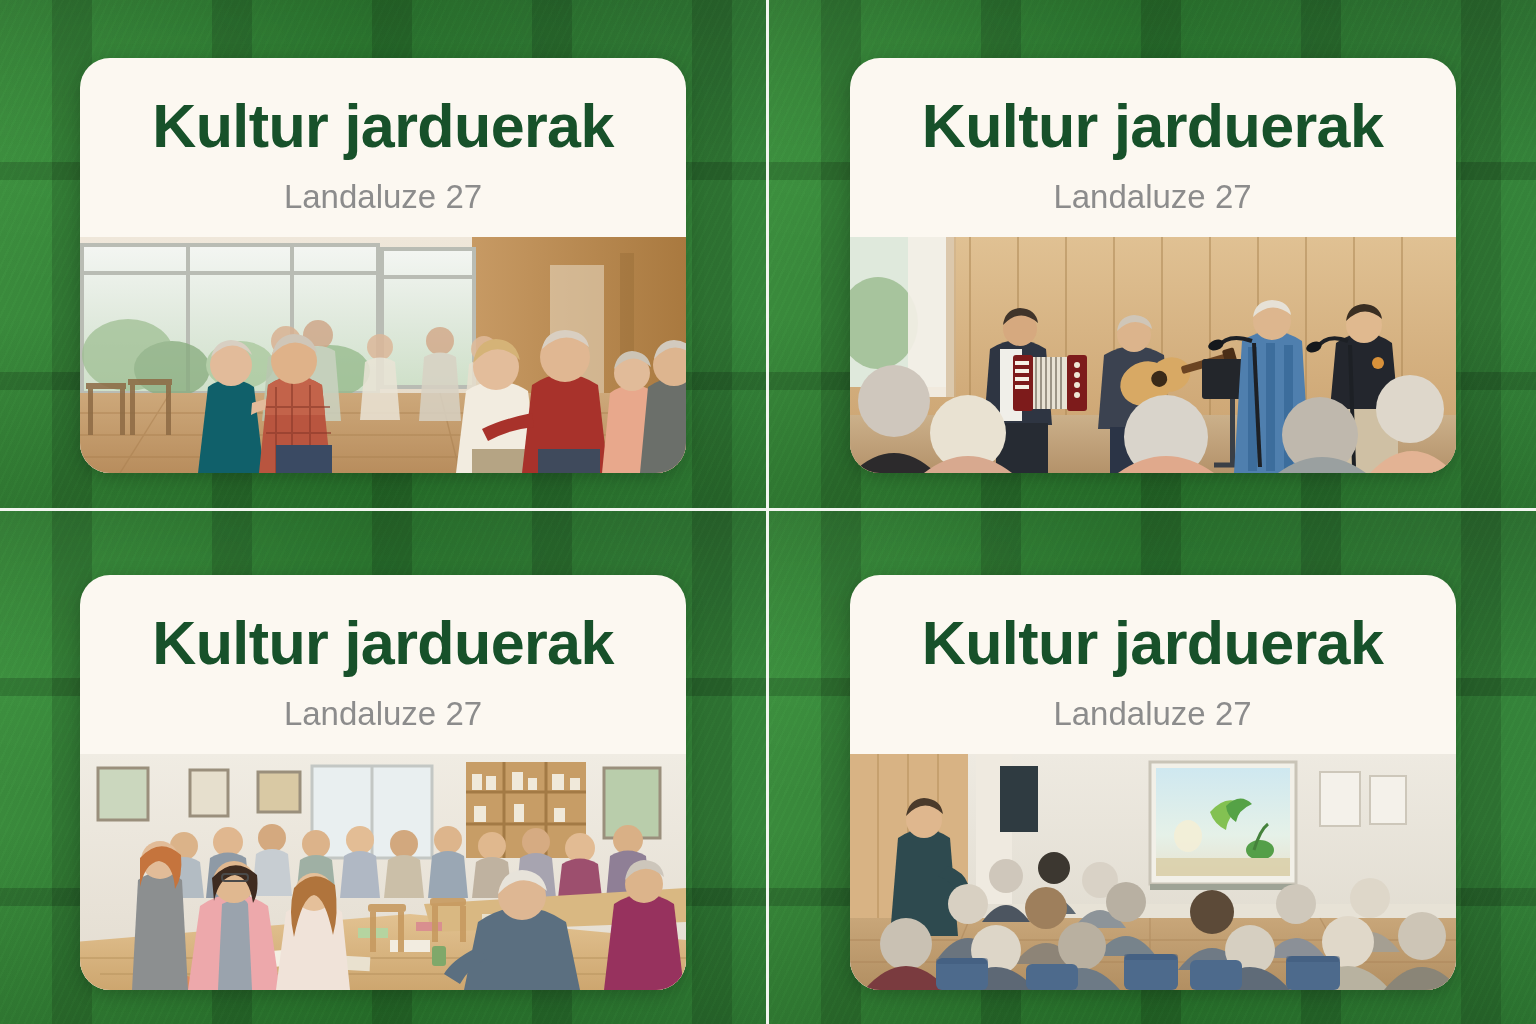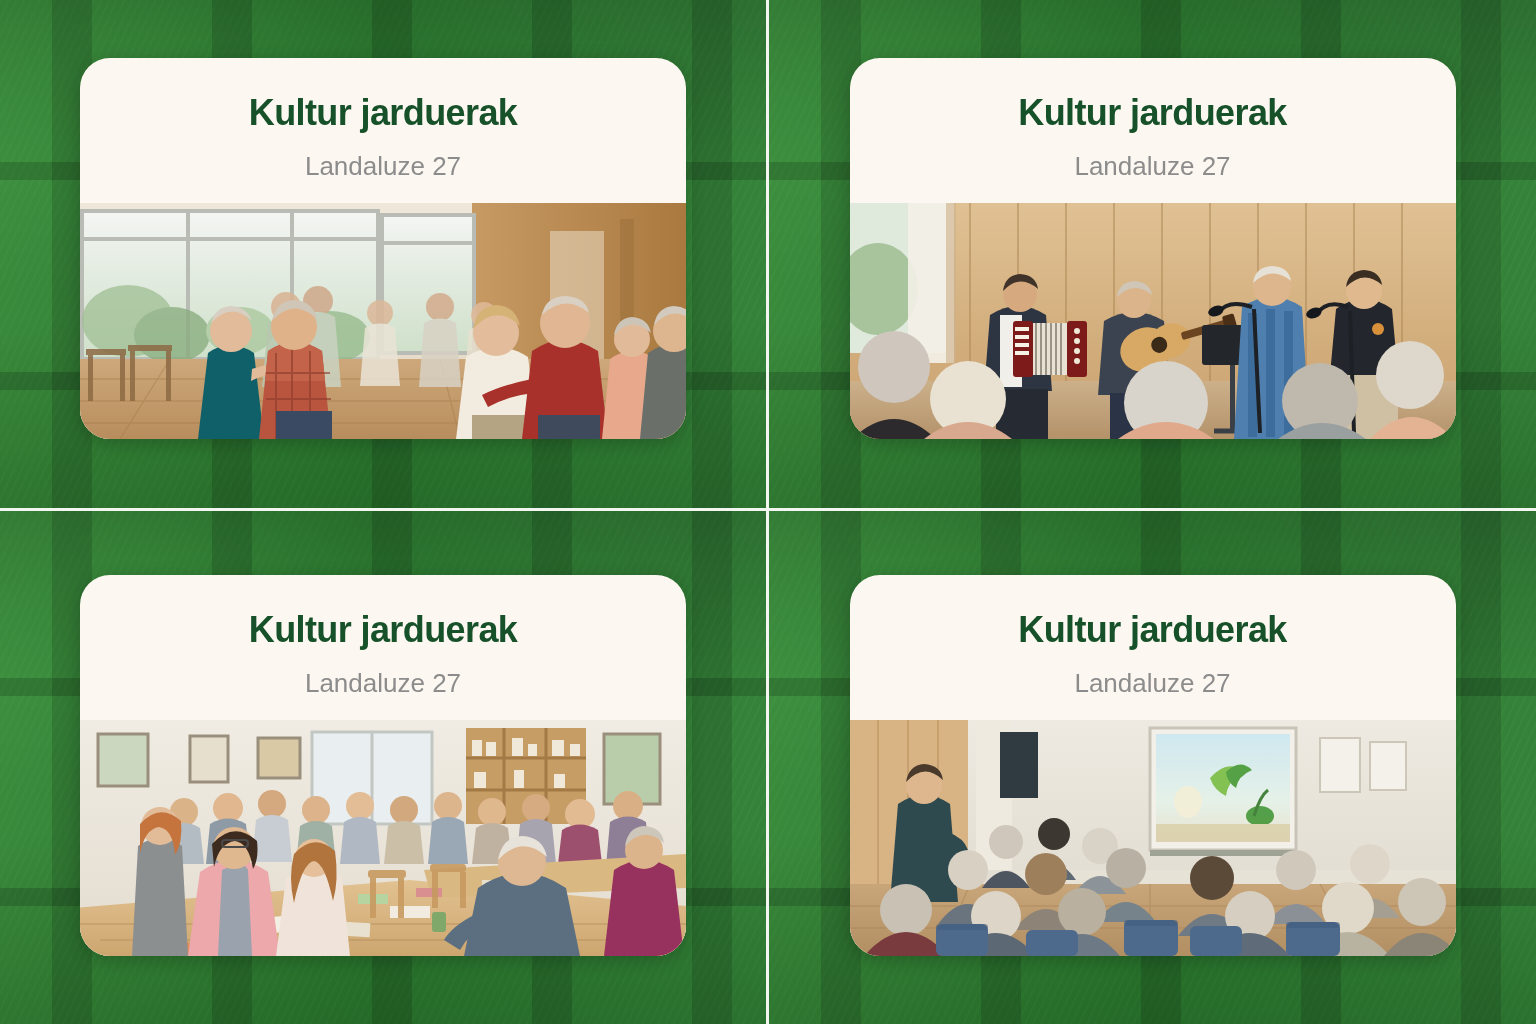--- a/index.html
+++ b/index.html
@@ -79,30 +79,30 @@
     flex-direction:column;
   }
   .panel.p3 .card, .panel.p4 .card { margin-top:64px; }
 
   .card-head {
     padding:36px 24px 22px 24px;
     text-align:center;
   }
   .card-title {
     color:#17512a;
-    font-size:36px;
+    font-size:61px;
     font-weight:bold;
     line-height:1.06;
     letter-spacing:-0.6px;
     white-space:nowrap;
   }
   .card-subtitle {
     margin-top:20px;
     color:#8c8c8c;
-    font-size:26px;
+    font-size:33px;
     font-weight:normal;
     line-height:1.1;
     white-space:nowrap;
   }
 
   
   .card-photo {
     position:relative;
     width:100%;
     height:236px;

